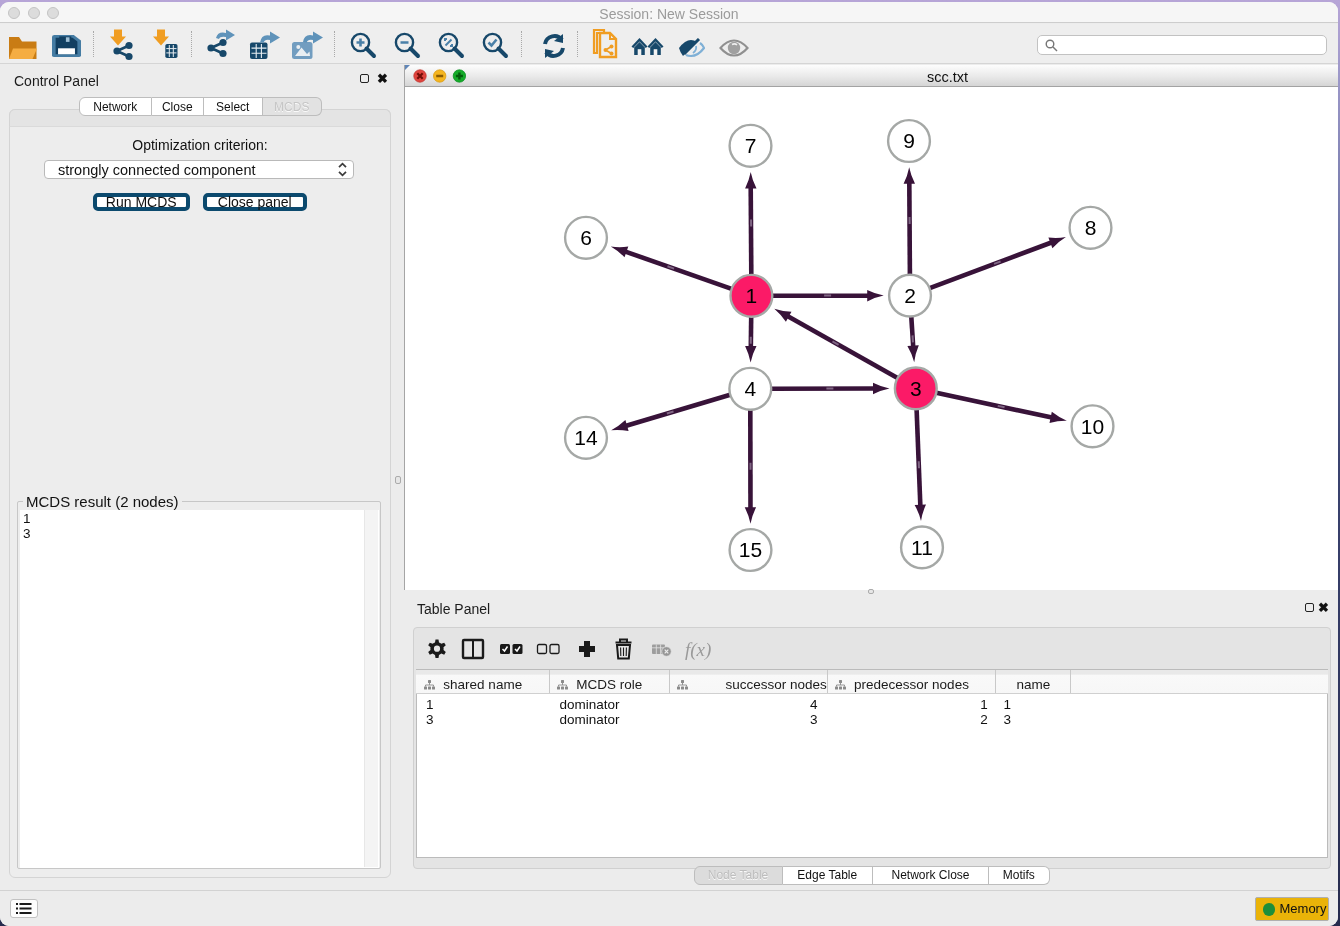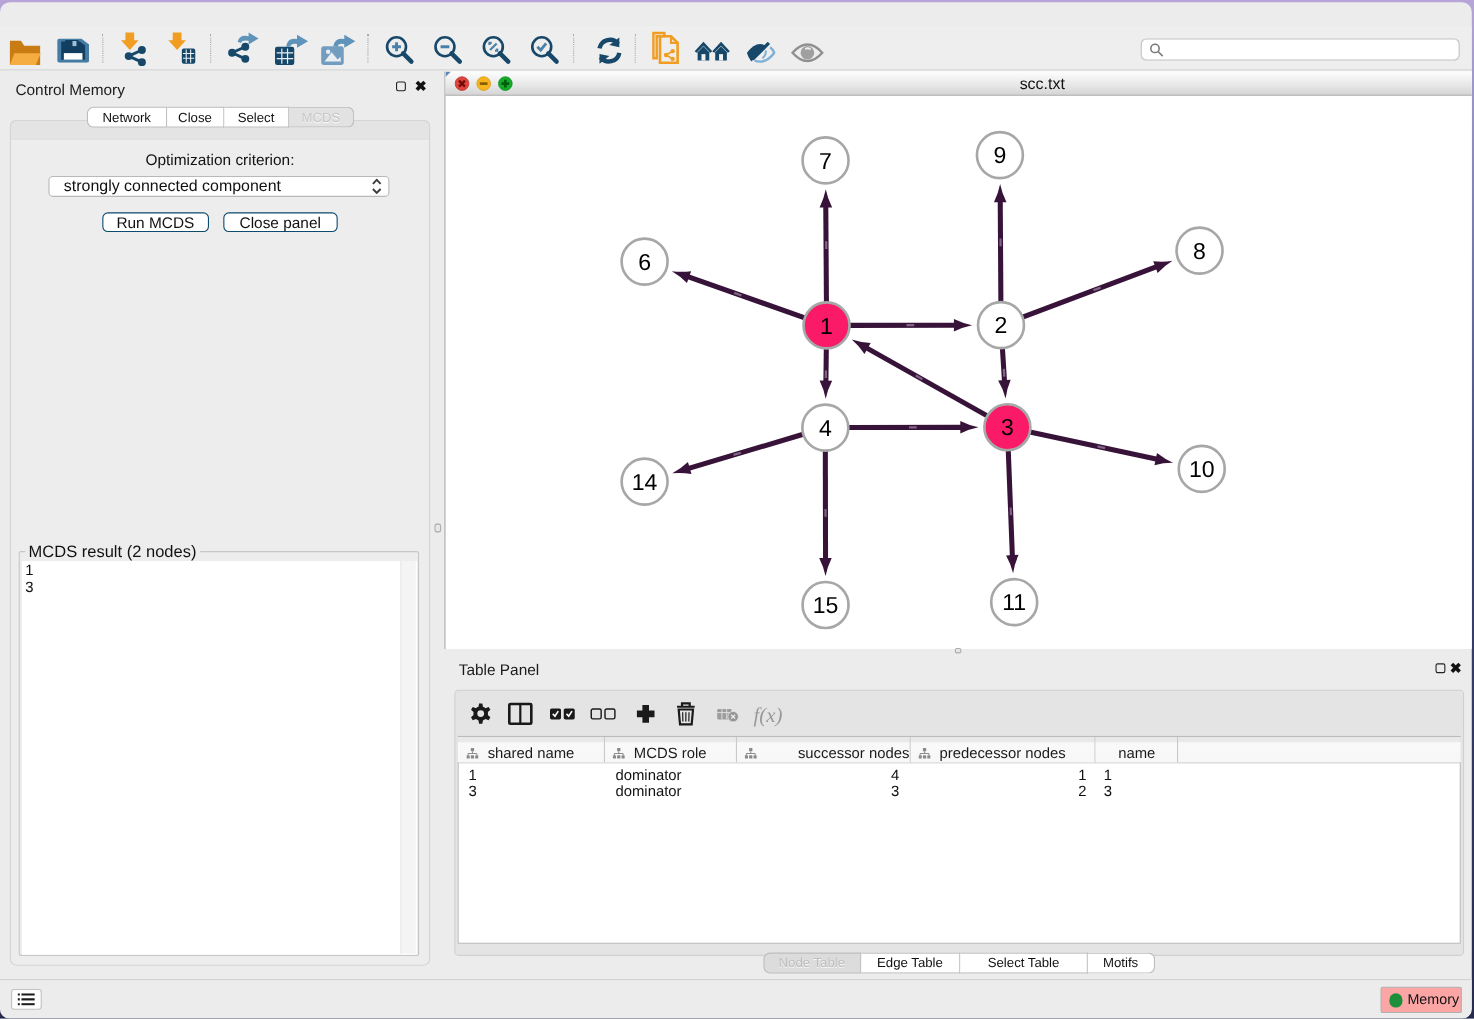--- a/index.html
+++ b/index.html
@@ -11,25 +11,31 @@
 .toolbar{position:absolute;left:0;top:22px;width:100%;height:40px;background:#eeeeee;border-bottom:1px solid #d5d5d5}
 .tbi{position:absolute;top:0}
 .sep{position:absolute;top:7px;height:26px;width:0;border-left:1.6px dotted #a9a9a9}
 .search{position:absolute;left:1037px;top:11px;width:290px;height:20px;background:#fff;border:1px solid #c2c2c2;border-radius:5px}
 .cp-h{font-size:14px;color:#1c1c1c}
 .tabg{position:absolute;display:flex;font-size:12px;color:#111}
 .tabg .t{border:1px solid #bdbdbd;border-left:none;background:#fff;display:flex;align-items:center;justify-content:center}
 .tabg .t:first-child{border-left:1px solid #bdbdbd;border-radius:6px 0 0 6px}
 .tabg .t:last-child{border-radius:0 6px 6px 0}
 .tabg .sel{background:#e2e2e2;color:#c6c6c6;text-shadow:0 1px 0 #fafafa}
-.btn{position:absolute;background:#fff;border:1px solid #0c4a6e;border-radius:5px;font-size:14px;color:#111;display:flex;align-items:center;justify-content:center}
+.btn{position:absolute;background:#fff;border:4px solid #0c4a6e;border-radius:5px;font-size:14px;color:#111;display:flex;align-items:center;justify-content:center}
 .closex{font-size:13px;font-weight:700;color:#111}
 .flsq{width:9px;height:9px;border:1.5px solid #222;border-radius:2px}
 </style></head><body>
 <div class="win">
+<div class="titlebar">
+<div class="tl" style="left:8px"></div>
+      <div class="tl" style="left:27.5px"></div>
+      <div class="tl" style="left:47px"></div>
+<div class="title">Session: New Session</div>
+</div>
 <div class="toolbar">
       <svg class="tbi" style="left:8px;top:11px;" width="30" height="30" viewBox="0 0 30 30">
 <path d="M1 2 L1 24 L28.5 24 L28.5 6.5 L14 6.5 L11 2 Z" fill="#c97c14"></path>
 <path d="M5 13.5 L29 13.5 L24.5 24 L1 24 Z" fill="#f5ad42"></path>
 </svg>
       <svg class="tbi" style="left:52.3px;top:11px;" width="29" height="22" viewBox="2 2 24 24" preserveAspectRatio="none">
 <path d="M2 4 Q2 2 4 2 L20 2 L26 8 L26 24 Q26 26 24 26 L4 26 Q2 26 2 24 Z" fill="#457ca3"></path>
 <path d="M5 5 L19 5 L23 9 L23 23 L5 23 Z" fill="#123f61"></path>
 <rect x="8" y="3.5" width="10" height="7" fill="#123f61"></rect>
 <rect x="13.5" y="4.5" width="3" height="5" fill="#9fc0d6"></rect>
@@ -126,21 +132,21 @@
       <div class="sep" style="left:521px"></div>
       <div class="sep" style="left:577px"></div>
       <div class="search">
         <svg width="13" height="13" viewBox="0 0 13 13" style="position:absolute;left:7px;top:3px">
           <circle cx="5" cy="5" r="3.8" fill="none" stroke="#777" stroke-width="1.4"></circle>
           <path d="M8 8 L12 12" stroke="#777" stroke-width="1.4"></path>
         </svg>
       </div>
     </div>
 
-<div class="abs cp-h" style="left:14px;top:71px">Control Memory</div>
+<div class="abs cp-h" style="left:14px;top:71px">Control Panel</div>
 <div class="abs flsq" style="left:360px;top:72px"></div>
 <div class="abs closex" style="left:377px;top:69px">✖</div>
 <div class="abs" style="left:9px;top:107px;width:382px;height:769px;background:#ededed;border:1px solid #d4d4d4;border-radius:6px"></div>
 <div class="abs" style="left:9px;top:107px;width:382px;height:18px;background:#e4e4e4;border:1px solid #d4d4d4;border-bottom:1px solid #dadada;border-radius:6px 6px 0 0"></div>
 <div class="tabg" style="left:79px;top:95px;width:243px;height:19px">
 <div class="t" style="width:72.5px">Network</div>
       <div class="t" style="width:52.5px">Close</div>
       <div class="t" style="width:58.5px">Select</div>
       <div class="t sel" style="width:59.5px">MCDS</div>
 </div>
@@ -317,31 +323,31 @@
     <div class="abs" style="top:710px;height:15.4px;line-height:15.4px;font-size:13.5px;color:#111">
 <span class="abs" style="left:426px">3</span>
       <span class="abs" style="left:559.5px">dominator</span>
 <span class="abs" style="left:669.5px;width:148px;text-align:right;display:inline-block">3</span>
 <span class="abs" style="left:827.7px;width:160px;text-align:right;display:inline-block">2</span>
 <span class="abs" style="left:1003.5px">3</span>
     </div>
 <div class="tabg" style="left:693.5px;top:863.5px;height:19px">
 <div class="t sel" style="width:89px;background:#dcdcdc;color:#bdbdbd">Node Table</div>
       <div class="t" style="width:90.5px">Edge Table</div>
-      <div class="t" style="width:116px">Select Table</div>
+      <div class="t" style="width:116px">Network Close</div>
       <div class="t" style="width:60.5px">Motifs</div>
 </div>
 
 <div class="abs" style="left:0;top:888px;width:1338px;height:36px;background:#ececec;border-top:1px solid #d2d2d2"></div>
 <div class="abs" style="left:10px;top:897px;width:27.5px;height:19px;background:#fdfdfd;border:1px solid #c2c2c2;border-radius:3px">
 <svg width="16" height="11" viewBox="0 0 16 11" style="position:absolute;left:5px;top:3px">
         <g fill="#1a1a1a">
           <rect x="0" y="0" width="2" height="2"></rect>
           <rect x="0" y="4.5" width="2" height="2"></rect>
           <rect x="0" y="9" width="2" height="2"></rect>
           <rect x="3.5" y="0" width="12" height="2"></rect>
           <rect x="3.5" y="4.5" width="12" height="2"></rect>
           <rect x="3.5" y="9" width="12" height="2"></rect>
         </g>
       </svg>
 </div>
-<div class="abs" style="left:1254.5px;top:895px;width:74px;height:23.5px;background:#fca5a5;border:1px solid #b0b0b0;border-radius:2px;font-size:13px;color:#111;line-height:22px;text-align:left;padding-left:24px">Memory<span style="position:absolute;left:7px;top:5px;width:12.5px;height:12.5px;border-radius:50%;background:#1d8e3a"></span></div>
+<div class="abs" style="left:1254.5px;top:895px;width:74px;height:23.5px;background:#eab308;border:1px solid #b0b0b0;border-radius:2px;font-size:13px;color:#111;line-height:22px;text-align:left;padding-left:24px">Memory<span style="position:absolute;left:7px;top:5px;width:12.5px;height:12.5px;border-radius:50%;background:#1d8e3a"></span></div>
 </div>
 
 </body></html>

